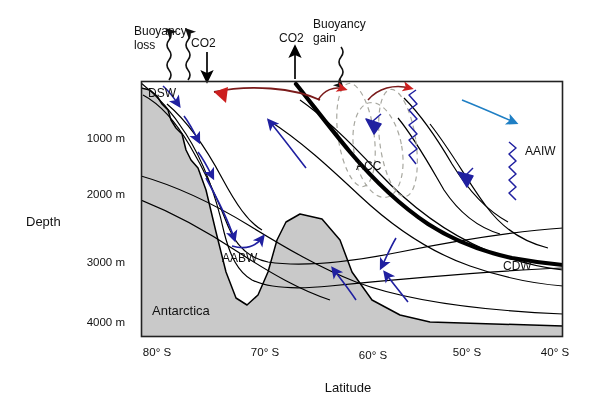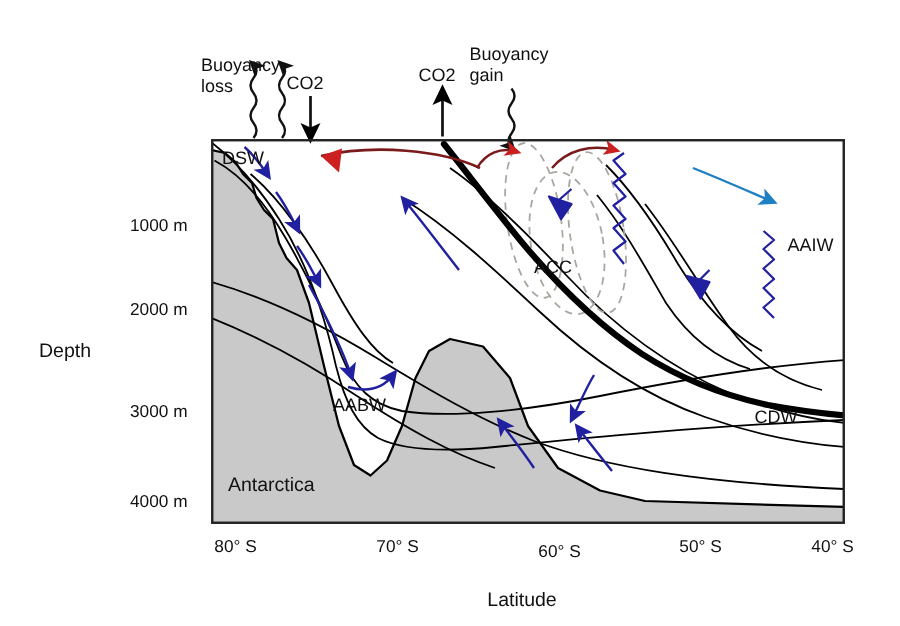--- a/index.html
+++ b/index.html
@@ -3,21 +3,21 @@
 <meta charset="utf-8">
 <style>
   html,body{margin:0;padding:0;}
   body{
     width:600px;height:417px;
     background:#ffffff;
     font-family:"Liberation Sans", sans-serif;
     overflow:hidden;
     position:relative;
   }
-  #stage{position:absolute;left:0;top:12px;width:600px;height:352px;}
+  #stage{position:absolute;left:0;top:0;width:600px;height:352px;}
   svg{display:block;}
   text{font-family:"Liberation Sans", sans-serif;fill:#111111;}
   .lbl-tick{font-size:11.5px;}
   .lbl-axis{font-size:13px;}
   .lbl-flux{font-size:12px;}
   .lbl-mass{font-size:12px;}
   .lbl-dsw{font-size:12px;}
   .lbl-antarctica{font-size:13px;}
 </style>
 </head>

